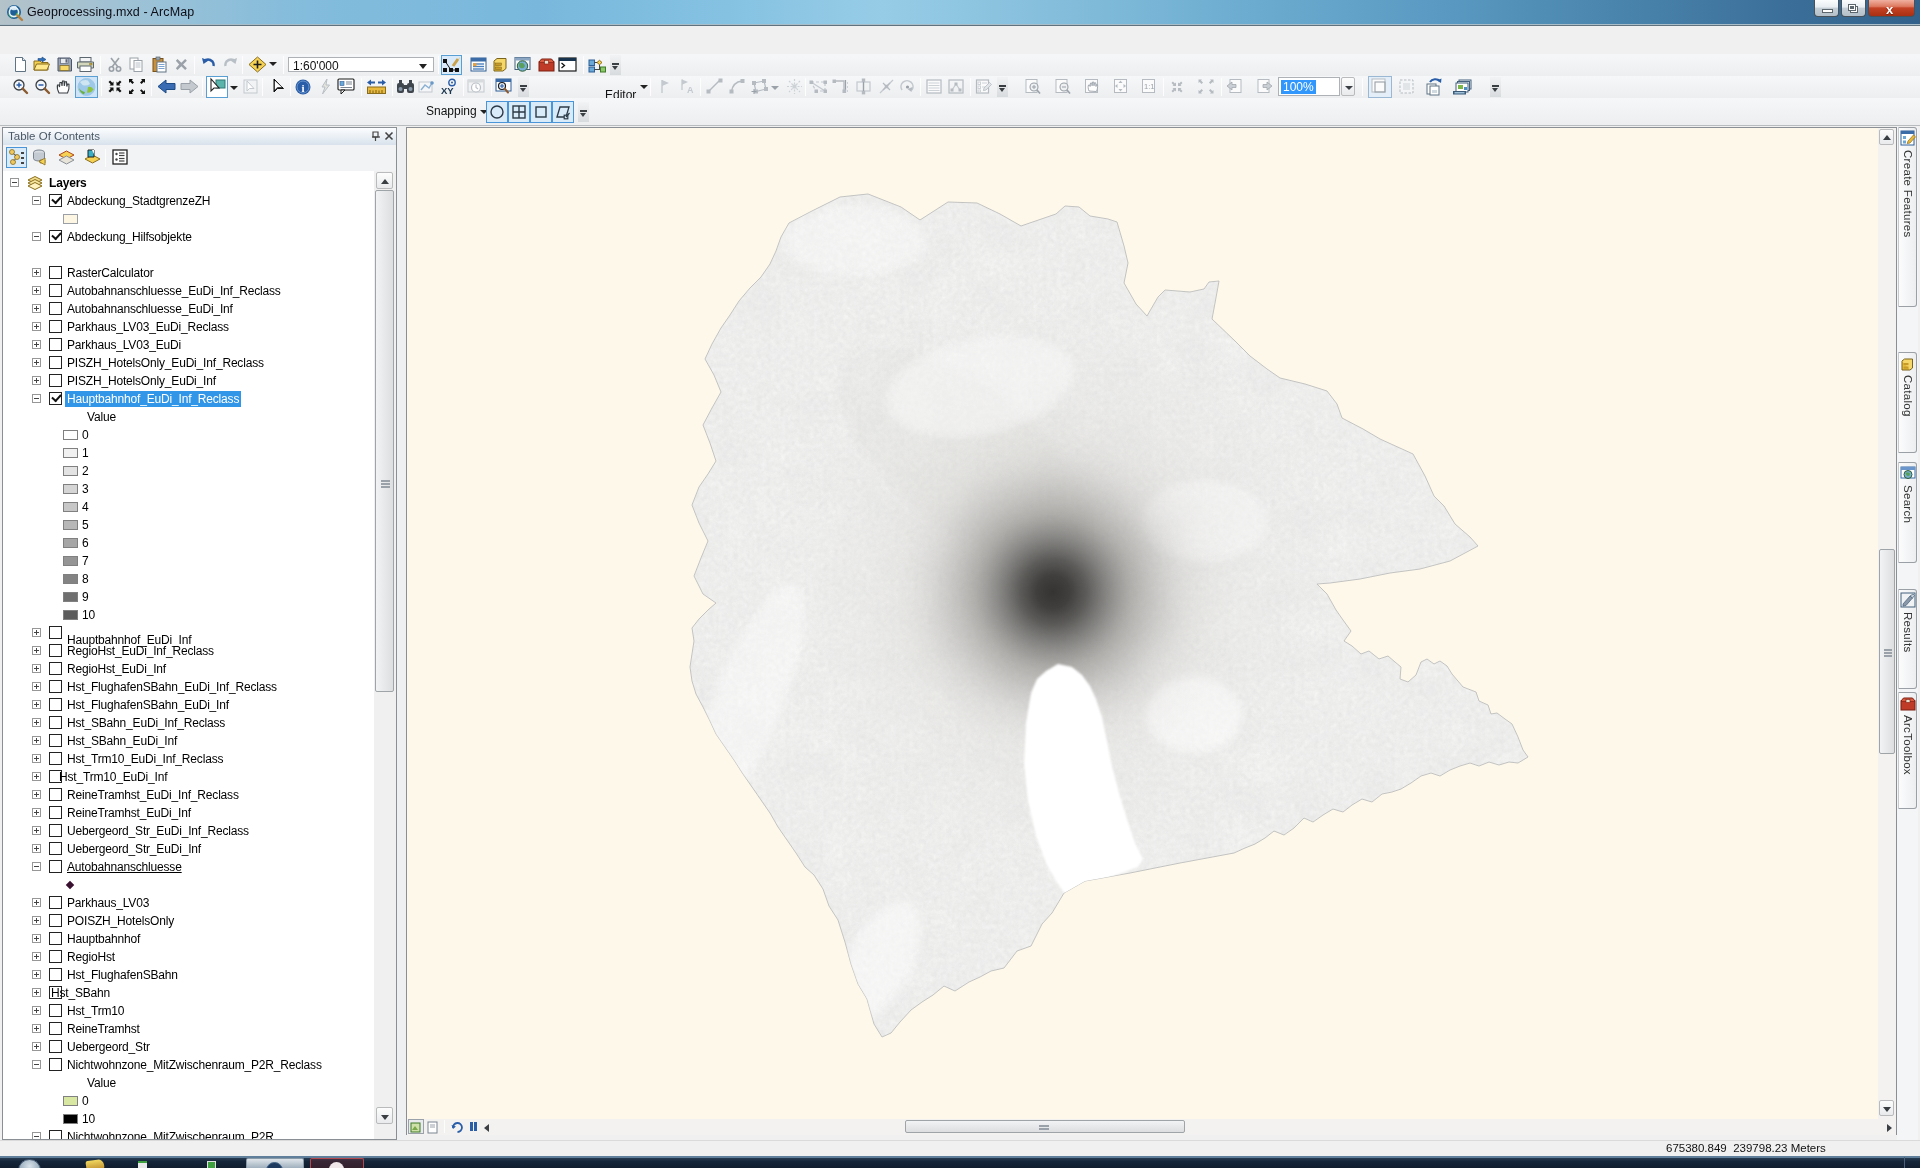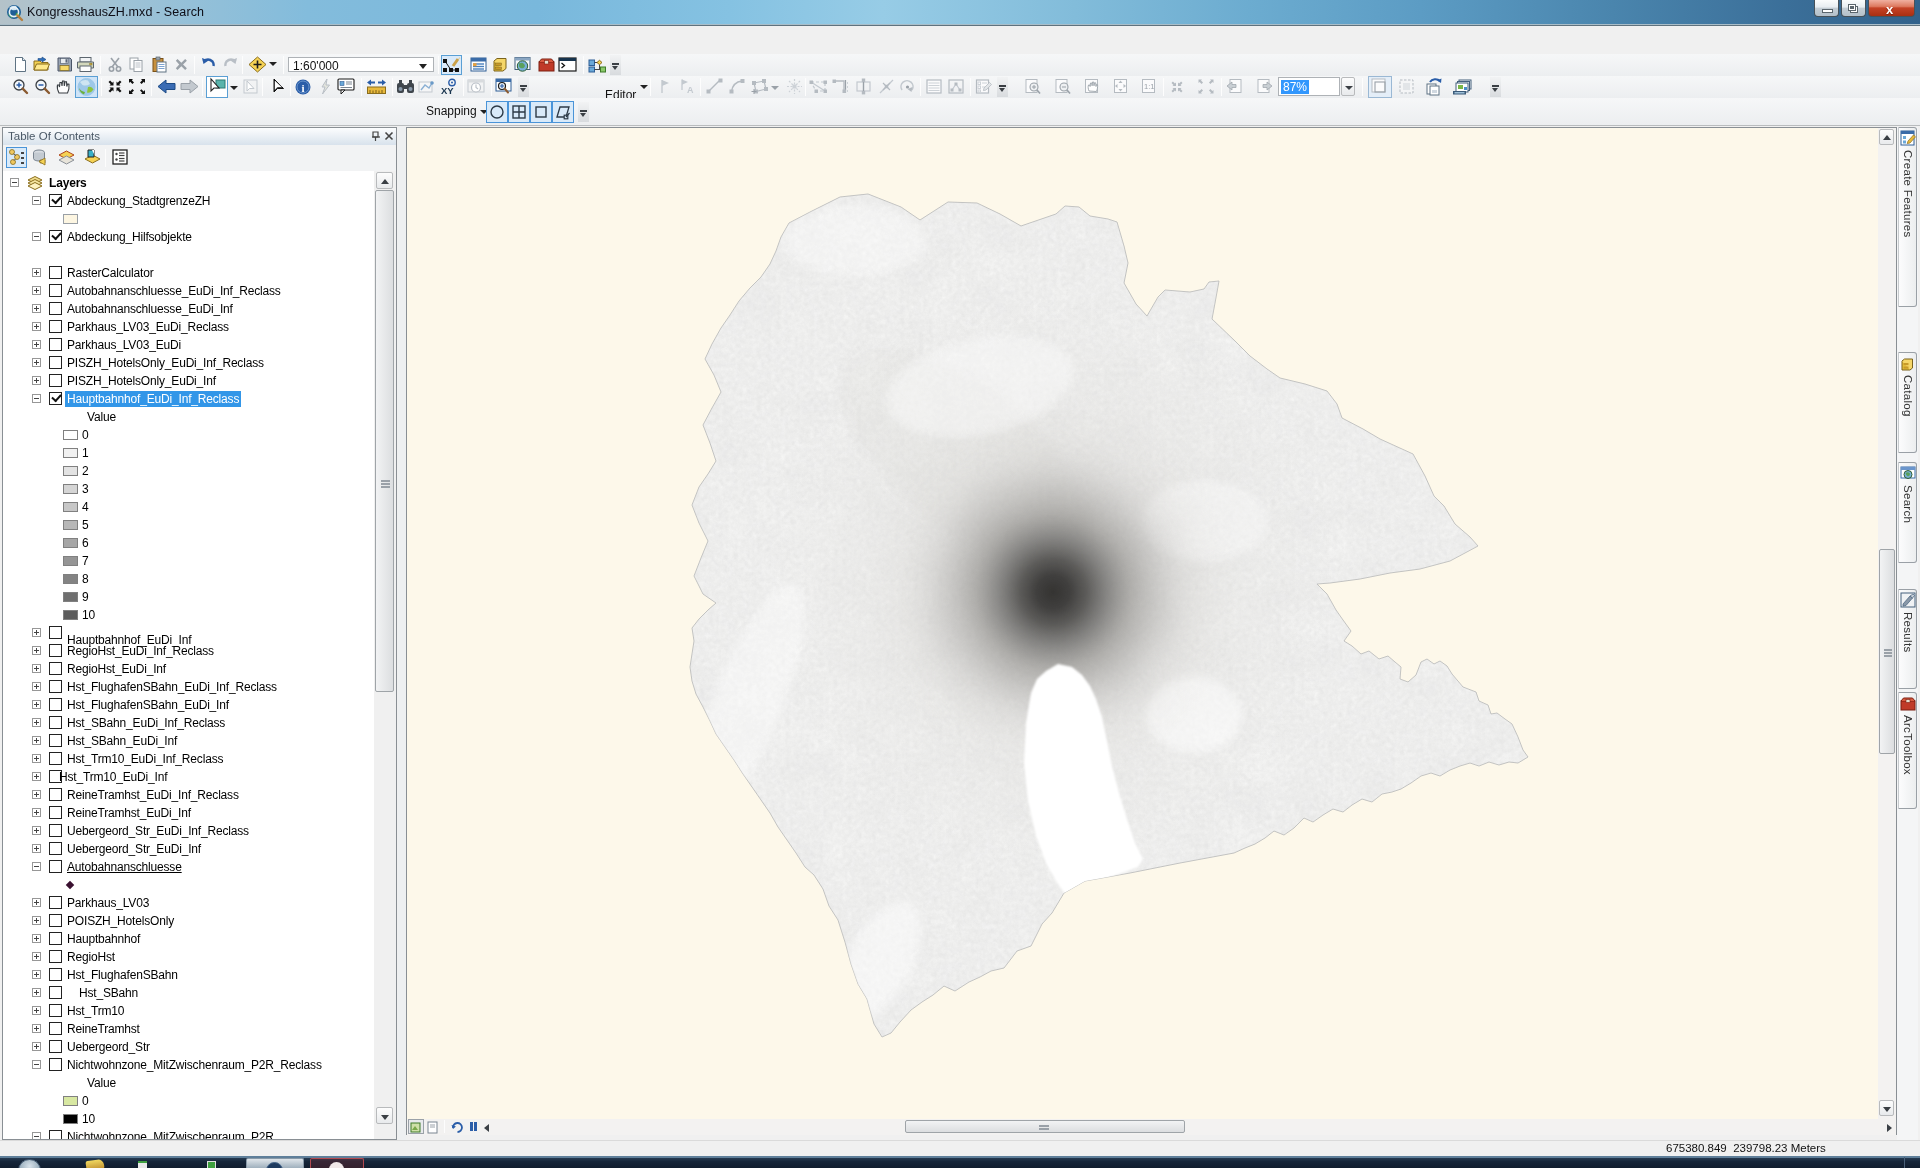--- a/index.html
+++ b/index.html
@@ -75,21 +75,21 @@
 .vtab svg { position:absolute; left:1px; top:2px; }
 
 
 #statusbar { left:0; top:1140px; width:1920px; height:16px; background:#f0f0f0; border-top:1px solid #dadada; font-size:11.5px; color:#111; }
 #taskbar { left:0; top:1156px; width:1920px; height:12px; background:linear-gradient(#3c5a74 0%,#24384e 20%,#16263a 45%,#101d2e 100%); }
 </style>
 </head>
 <body>
 <div id="root">
   <div class="abs" id="titlebar"></div>
-  <div class="abs" id="title-text">KongresshausZH.mxd - Search</div>
+  <div class="abs" id="title-text">Geoprocessing.mxd - ArcMap</div>
   <div class="abs winbtn" id="btn-min">
       <div style="position:absolute;left:7px;top:9px;width:11px;height:4px;background:#fff;border:1px solid #5b666d;"></div>
     </div>
   <div class="abs winbtn" id="btn-max">
       <div style="position:absolute;left:8px;top:6px;width:8px;height:7px;background:#fff;border:1px solid #5b666d;"></div>
       <div style="position:absolute;left:6px;top:4px;width:8px;height:7px;background:#fff;border:1px solid #5b666d;"></div>
       <div style="position:absolute;left:8px;top:6px;width:4px;height:3px;background:#5b666d;"></div>
     </div>
   <div class="abs winbtn" id="btn-close">
       <div style="position:absolute;left:17px;top:2px;font-size:13px;font-weight:bold;color:#fff;text-shadow:0 1px 1px #7a1d08;">x</div>
@@ -646,21 +646,21 @@
           <path d="M1 8 l5-4 v2.5 h4 v3 H6 V12 z" fill="#c9cfd4" stroke="#9aa1a8" stroke-width="0.7"></path>
         </svg>
       </div>
     <div class="icon" style="left:1255px">
         <svg width="18" height="17">
           <rect x="3" y="1.5" width="11" height="13" fill="#fbfbfc" stroke="#b5bbc1"></rect>
           <path d="M17 8 l-5-4 v2.5 h-4 v3 h4 V12 z" fill="#c9cfd4" stroke="#9aa1a8" stroke-width="0.7"></path>
         </svg>
       </div>
     <div class="combo" style="left:1278px;top:1px;width:62px;height:19px;">
-        <span style="position:absolute;left:2px;top:2px;font-size:12px;color:#fff;background:#3297fd;padding:0 2px;">87%</span>
+        <span style="position:absolute;left:2px;top:2px;font-size:12px;color:#fff;background:#3297fd;padding:0 2px;">100%</span>
       </div>
     <div class="sb-btn" style="left:1341px;top:1px;width:14px;height:19px;">
         <div class="tri" style="left:3px;top:8px;border-left:4px solid transparent;border-right:4px solid transparent;border-top:4.5px solid #3a3f44;"></div>
       </div>
     <div class="sep" style="left:1362px"></div>
     <div style="position:absolute;left:1368px;top:0px;width:24px;height:22px;background:#e4eef8;border:1px solid #9ab8d4;"><svg width="22" height="20">
           <rect x="3" y="2" width="13" height="13" fill="#fbfbfc" stroke="#b5bbc1"></rect>
           <rect x="6" y="5" width="10" height="10" fill="none" stroke="#9aa1a8" stroke-width="1.1"></rect>
         </svg></div>
     <div class="icon" style="left:1398px">
@@ -981,21 +981,21 @@
           <span style="position:absolute;left:64px;top:0px;">RegioHst</span>
         </div>
       <div class="trow" style="top:795px">
           <div class="pm plus" style="left:29px;top:4px"></div>
           <div class="cb " style="left:46px;top:2px"></div>
           <span style="position:absolute;left:64px;top:0px;">Hst_FlughafenSBahn</span>
         </div>
       <div class="trow" style="top:813px">
           <div class="pm plus" style="left:29px;top:4px"></div>
           <div class="cb " style="left:46px;top:2px"></div>
-          <span style="position:absolute;left:76px;top:0px;">Hst_SBahn</span>
+          <span style="position:absolute;left:48px;top:0px;">Hst_SBahn</span>
         </div>
       <div class="trow" style="top:831px">
           <div class="pm plus" style="left:29px;top:4px"></div>
           <div class="cb " style="left:46px;top:2px"></div>
           <span style="position:absolute;left:64px;top:0px;">Hst_Trm10</span>
         </div>
       <div class="trow" style="top:849px">
           <div class="pm plus" style="left:29px;top:4px"></div>
           <div class="cb " style="left:46px;top:2px"></div>
           <span style="position:absolute;left:64px;top:0px;">ReineTramhst</span>

